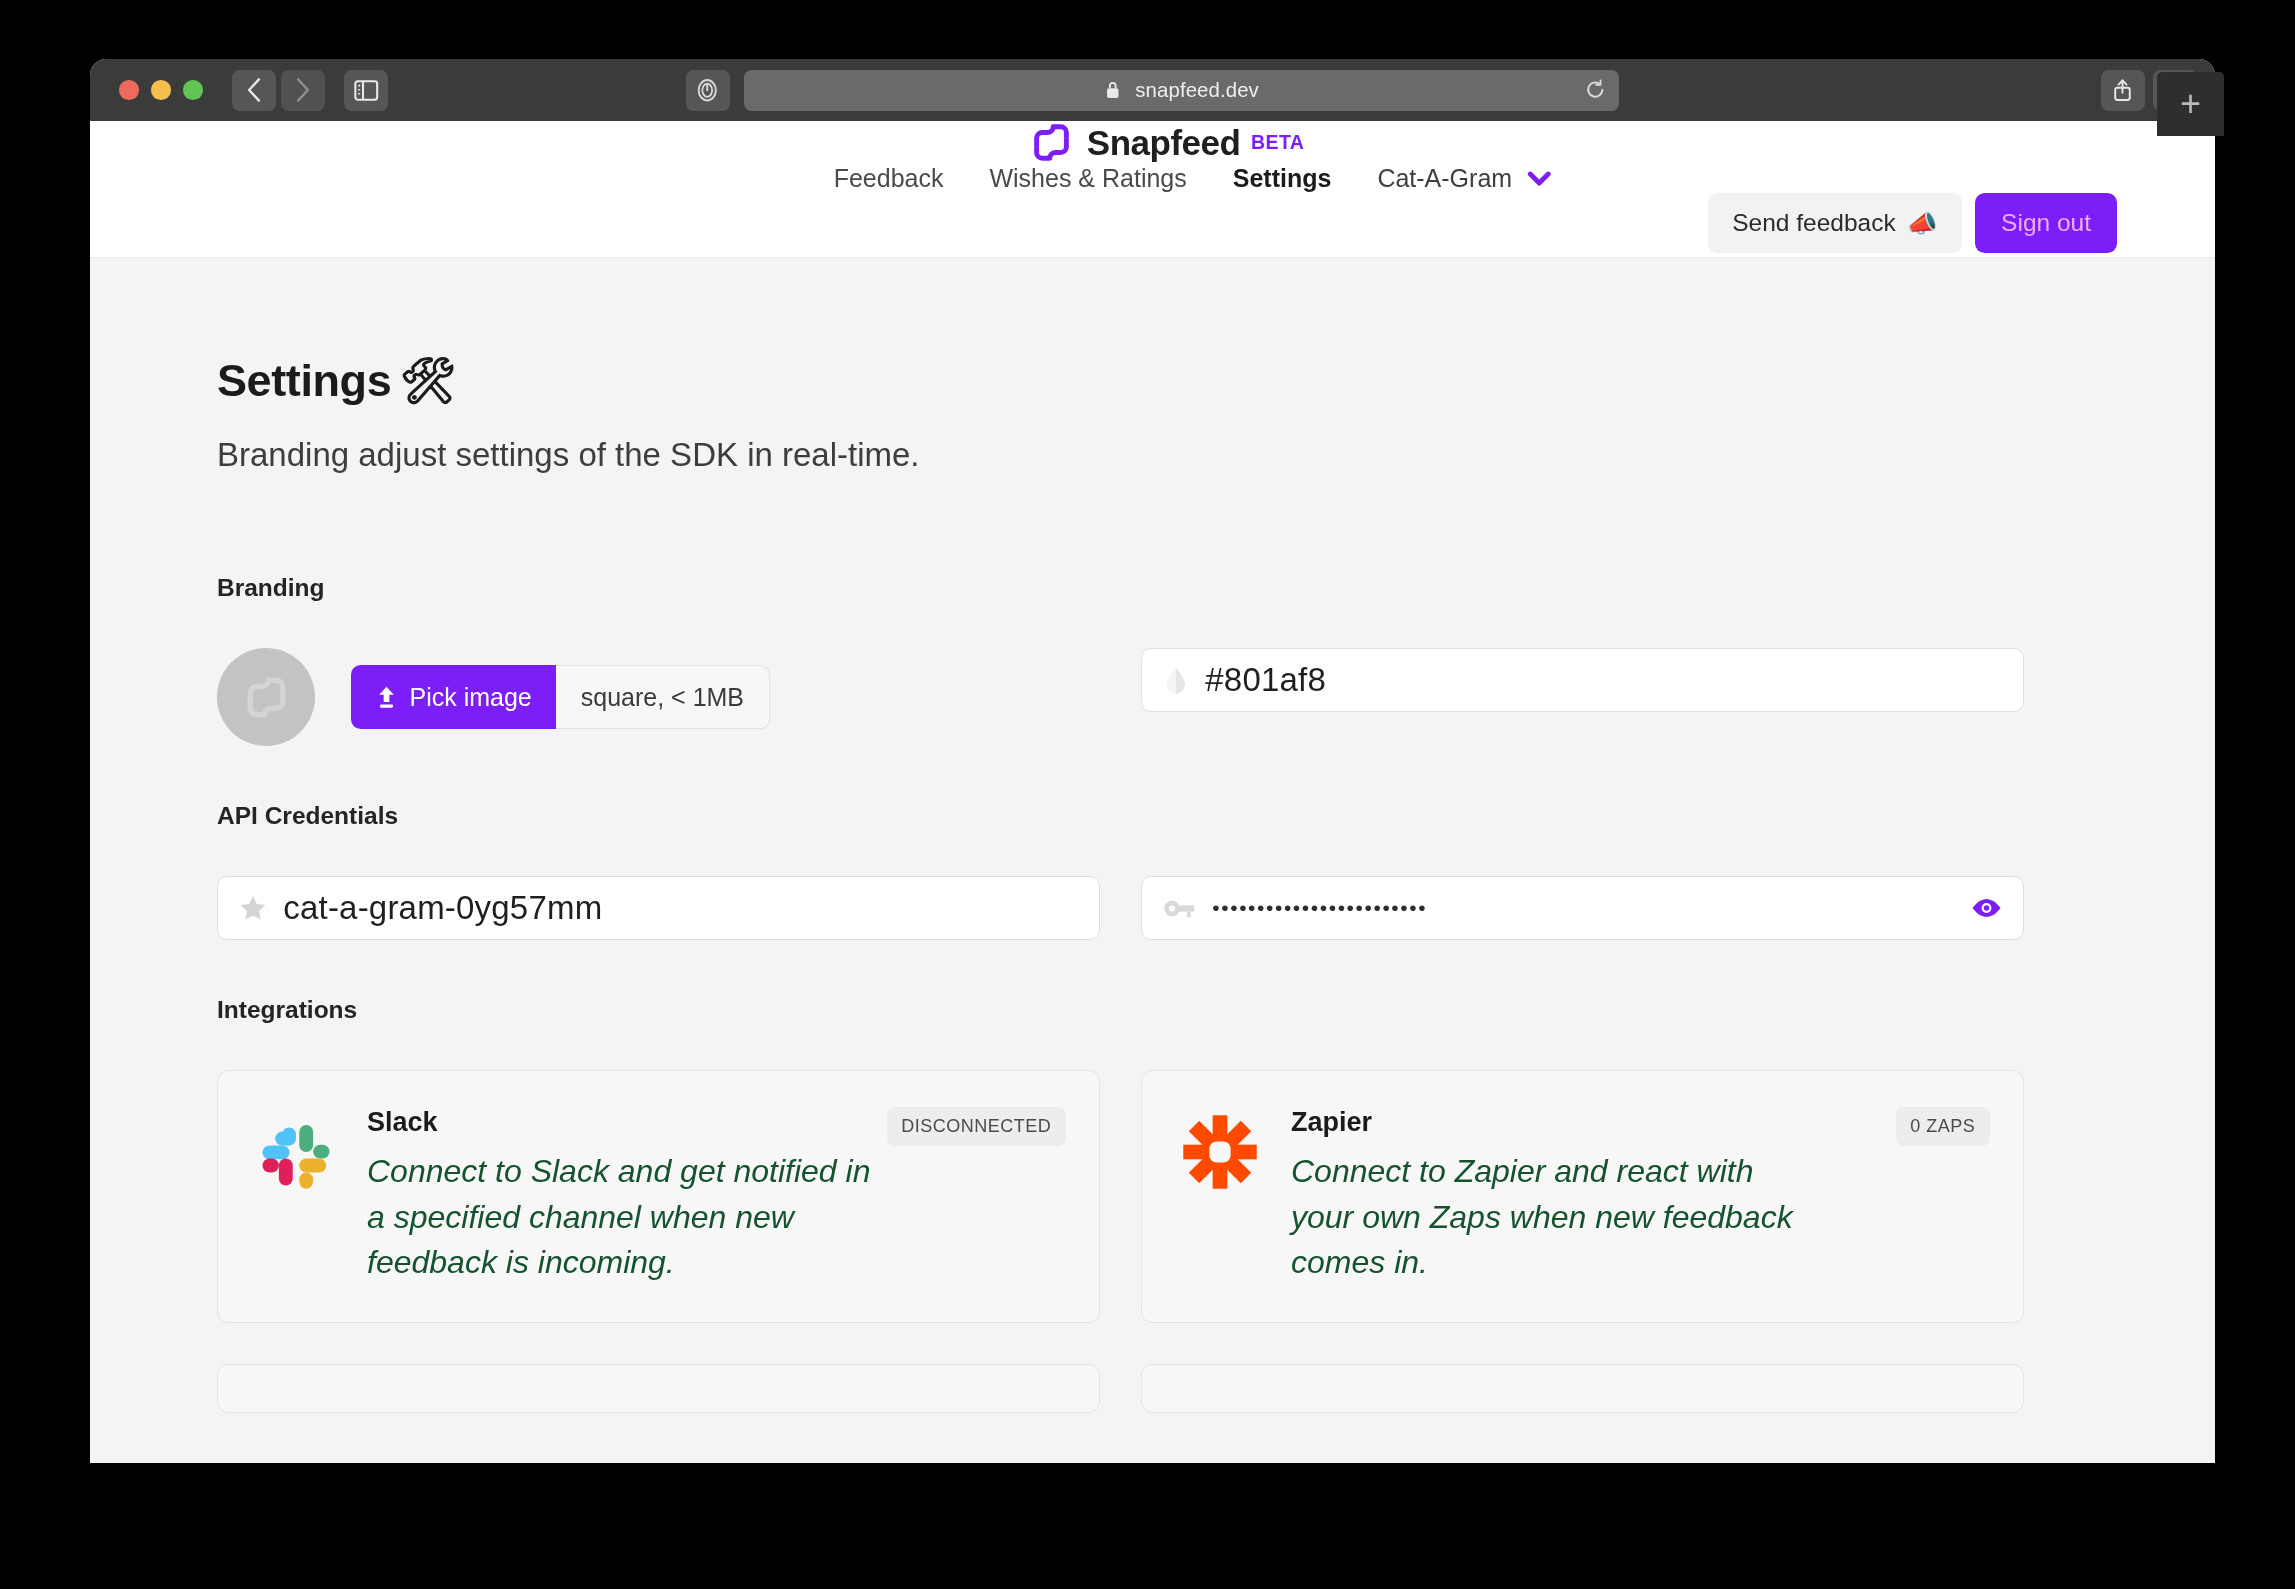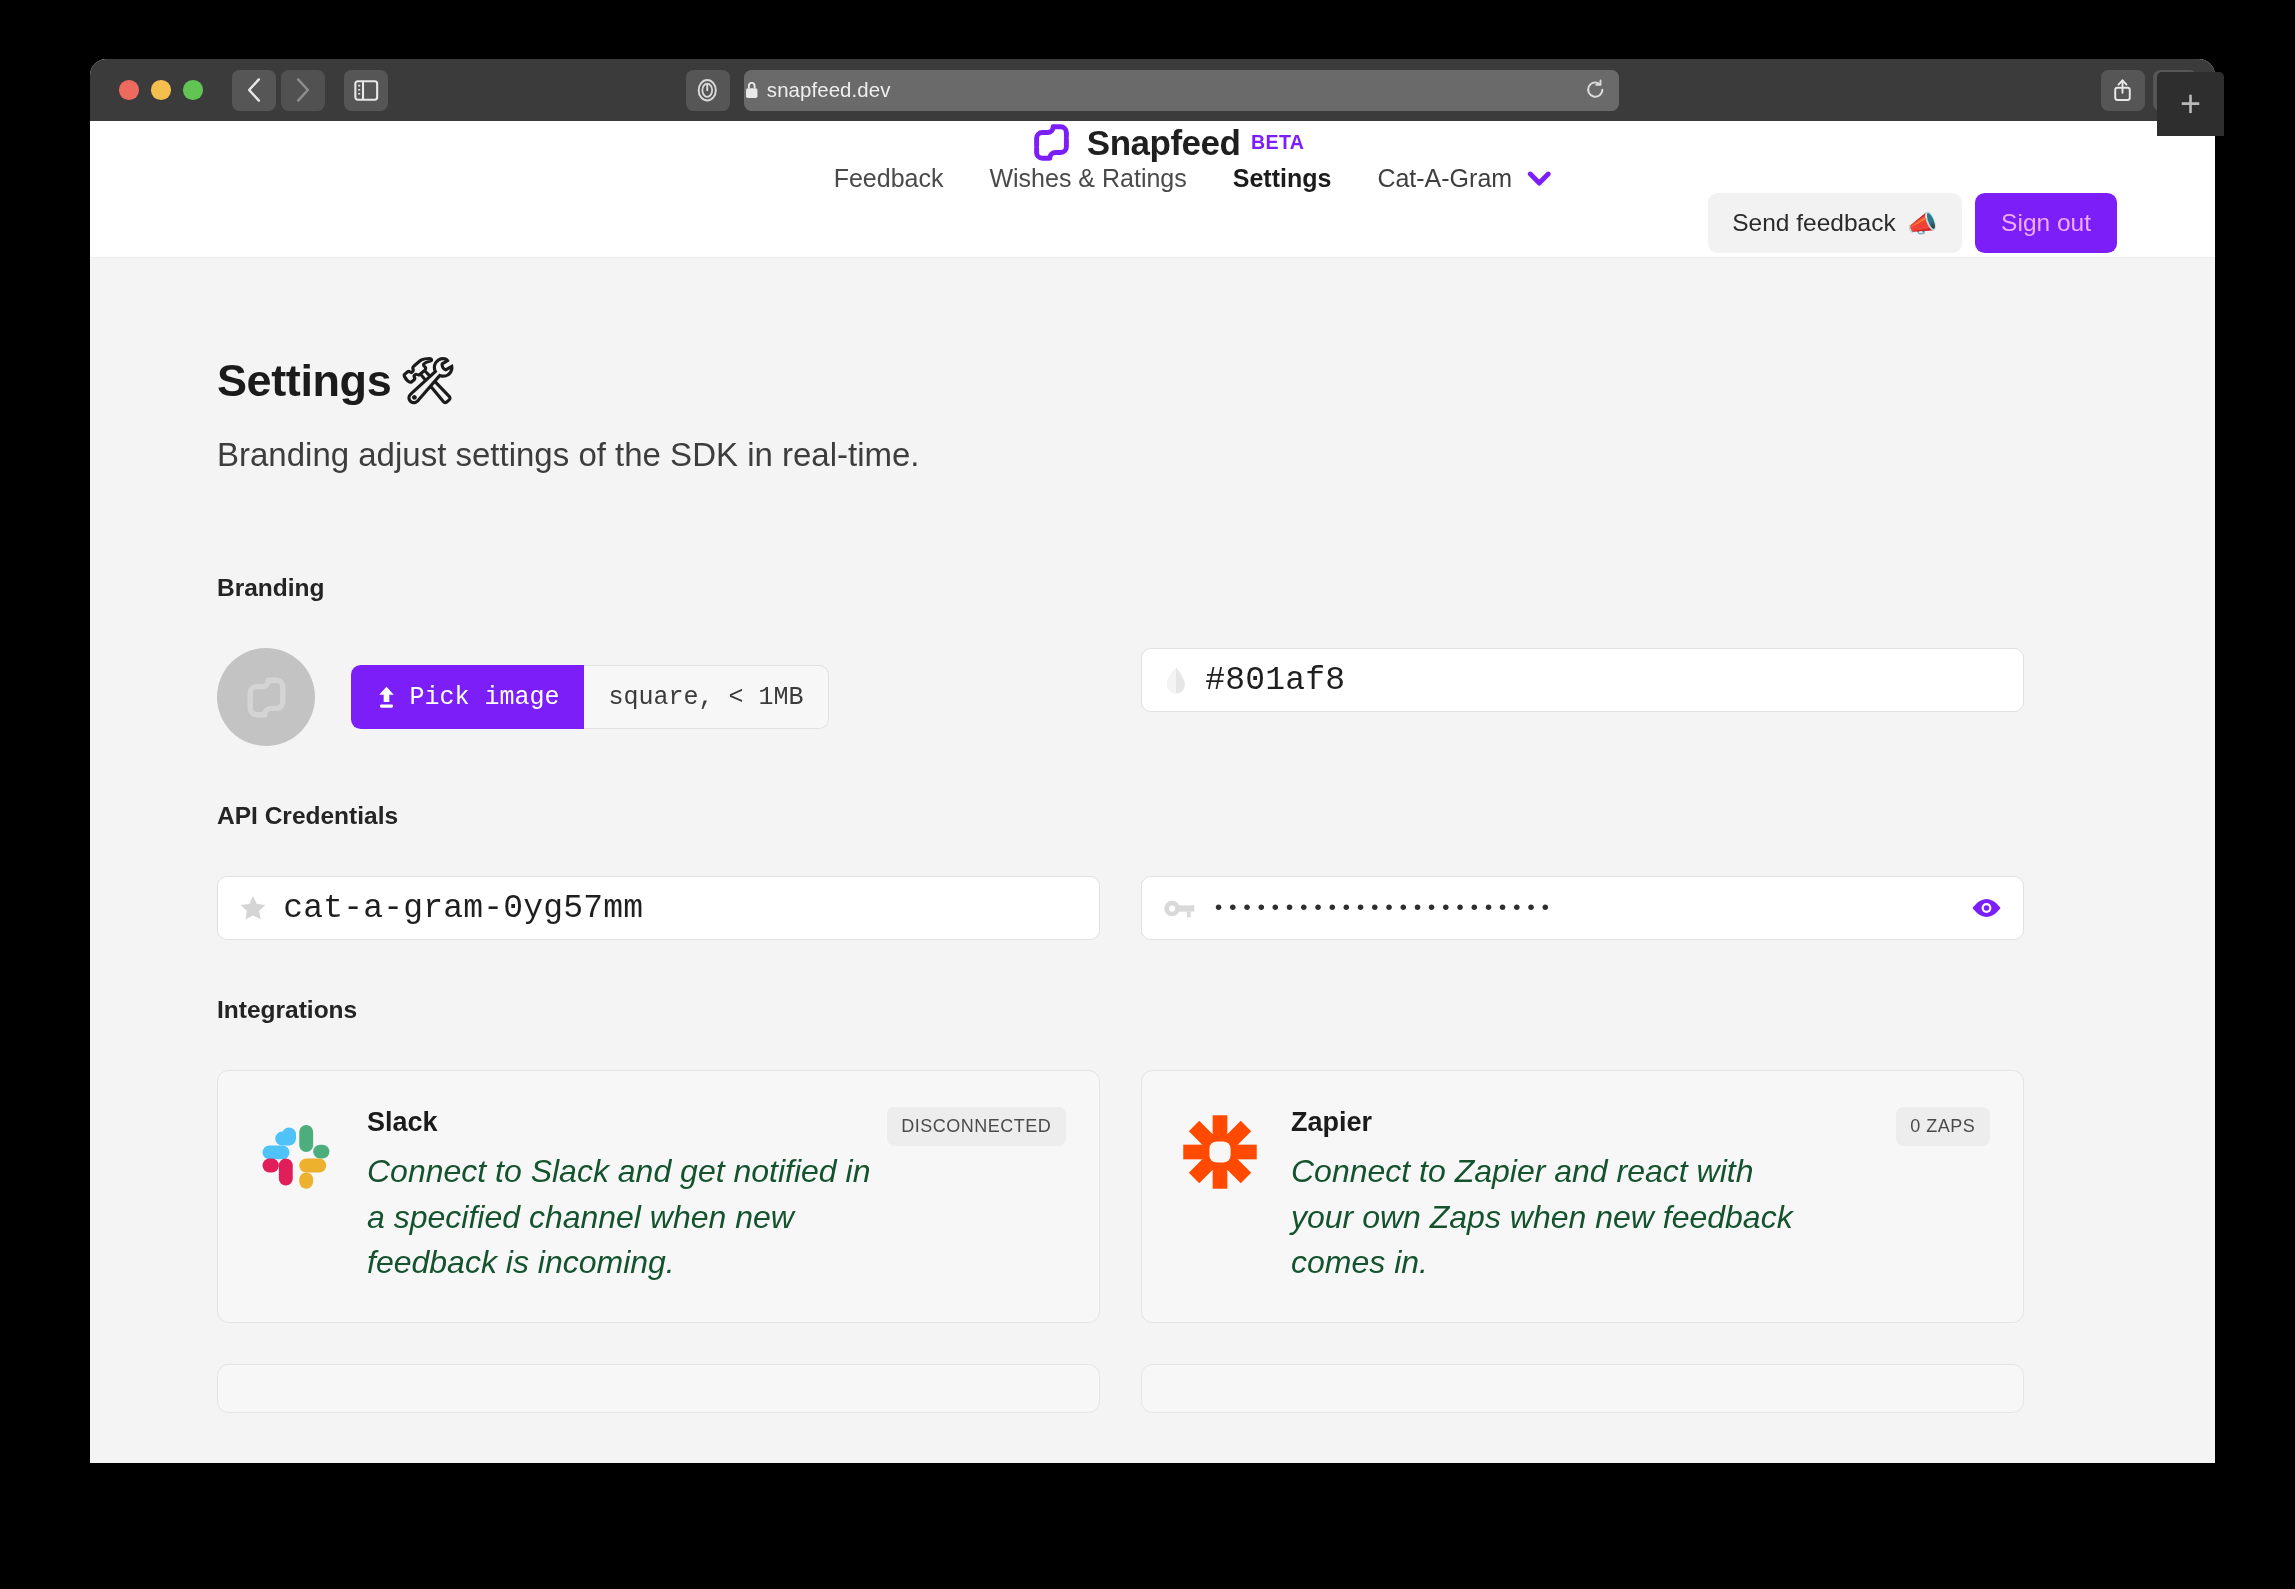--- a/index.html
+++ b/index.html
@@ -76,22 +76,22 @@
     width: 44px; height: 41px; border-radius: 7.4px;
     background: #565656;
     display: flex; align-items: center; justify-content: center;
     pointer-events: auto;
   }
   #url-bar {
     position: relative;
     width: 875px; height: 41px;
     border-radius: 7.4px;
     background: #6a6a6a;
-    display: flex; align-items: center; justify-content: flex-start;
-    gap: 7px;
+    display: flex; align-items: center; justify-content: center;
+    gap: 15px;
     pointer-events: auto;
   }
   #url-text {
     color: #eeeeee;
     font-size: 20.4px;
     letter-spacing: 0.1px;
   }
   #reload-btn {
     position: absolute;
     right: 13px; top: 50%;
@@ -218,21 +218,20 @@
     font-weight: 700;
     color: #242424;
     margin-bottom: 46px;
   }
   .section { margin-bottom: 56px; }
 
   .two-col {
     display: flex;
     gap: 41px;
     align-items: flex-start;
-    font-family: Liberation Mono, monospace;
   }
   .col { width: 883px; flex: 0 0 883px; }
 
   
   #branding-row { display: flex; align-items: center; gap: 0; }
   #logo-avatar {
     width: 98px; height: 98px;
     border-radius: 50%;
     background: #c3c3c3;
     display: flex; align-items: center; justify-content: center;

